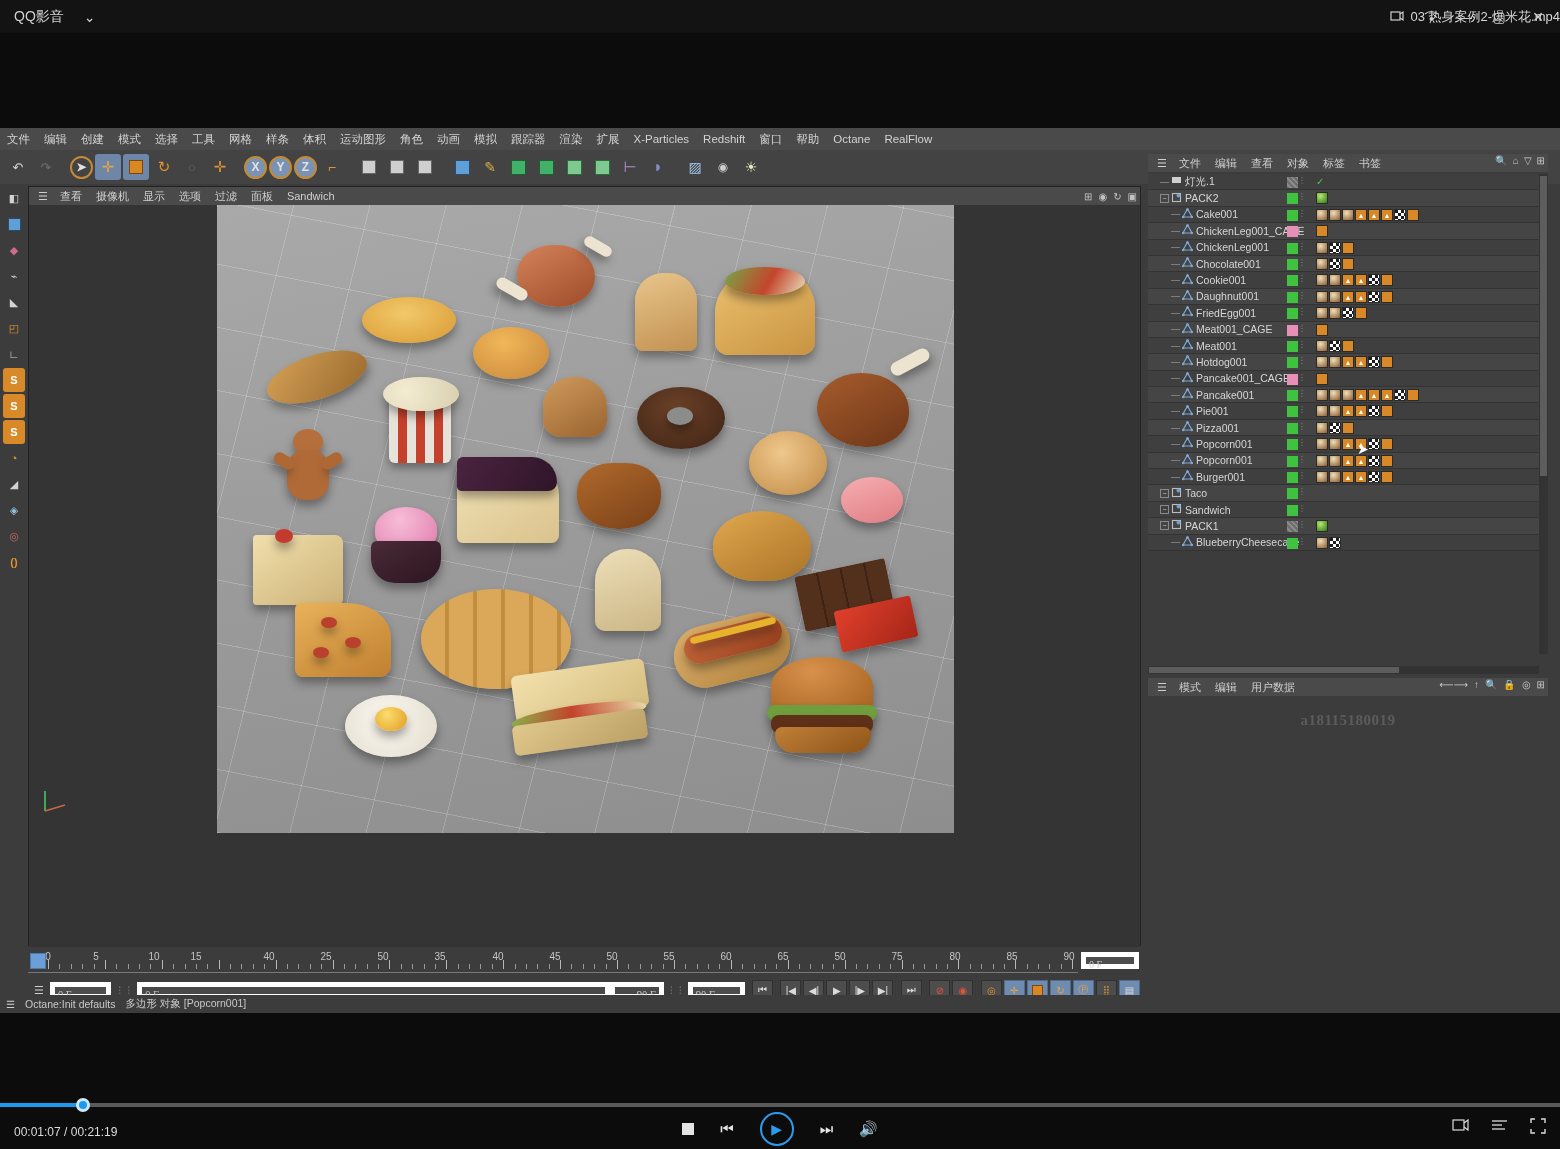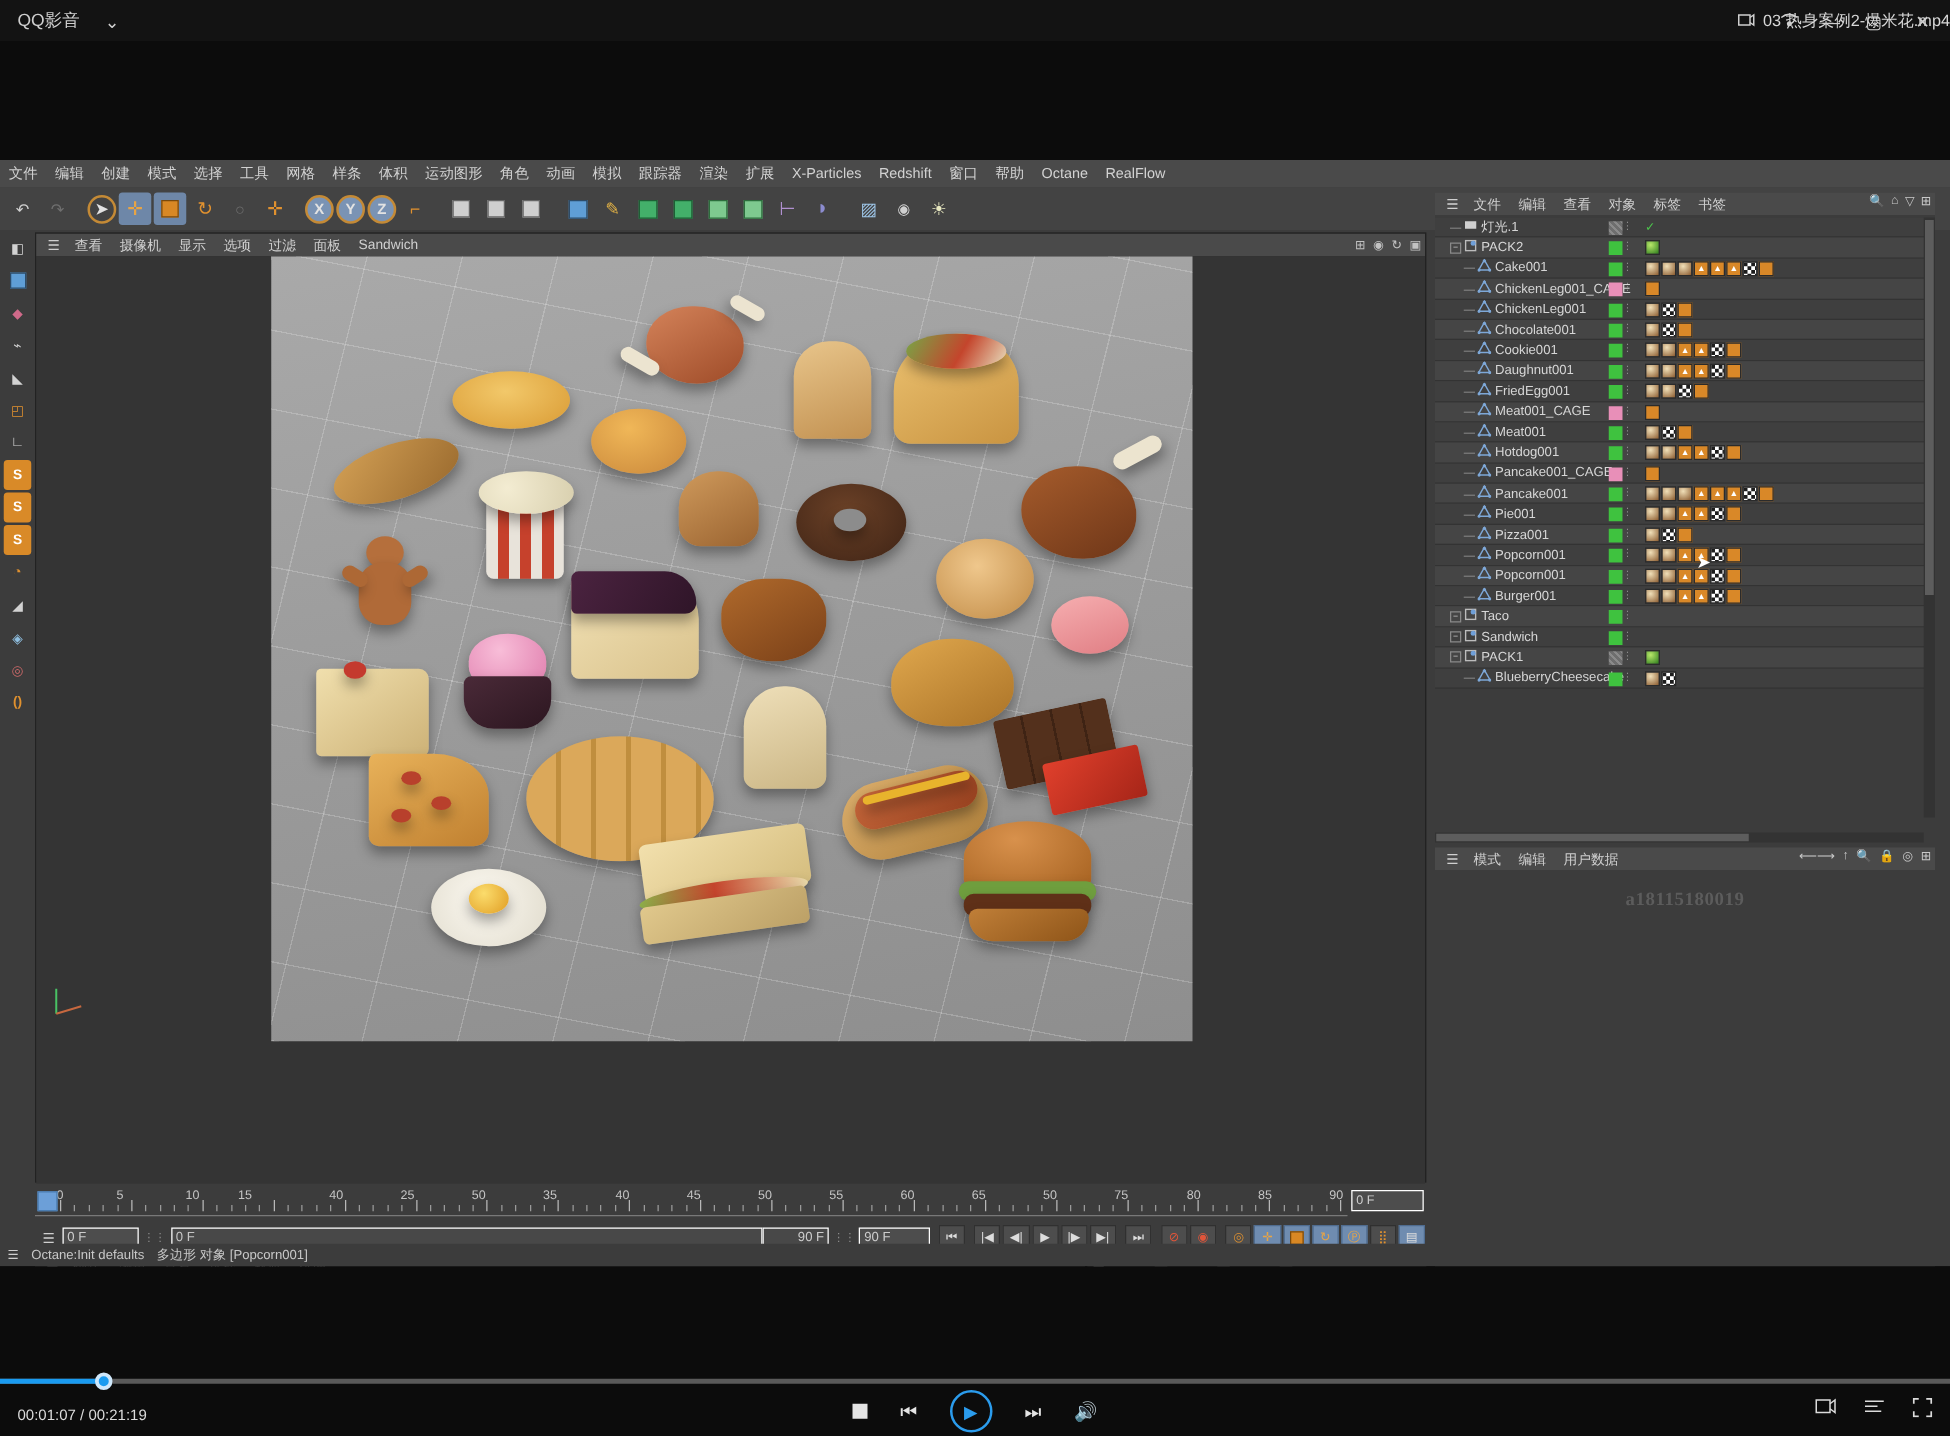--- a/index.html
+++ b/index.html
@@ -135,22 +135,22 @@
     background: #6c9fd8; border: 1px solid #4a7cb0;
   }
   #tl-frame-right { position: absolute; right: 2px; top: 5px; color: #d0d0d0; font-size: 10px; }
 
   
   #transport {
     position: absolute; left: 28px; top: 849px; width: 1113px; height: 26px;
     background: #3c3c3c; display: flex; align-items: center;
   }
   .num-field {
-    background: #4d4d4d; border: 1px solid #ffffff; color: #cdcdcd;
-    font-size: 10.5px; height: 17px; line-height: 15px; padding: 0 3px; position: relative;
+    background: #4d4d4d; border: 5px solid #ffffff; color: #cdcdcd;
+    font-size: 10.5px; height: 17px; line-height: 15px; padding: 0 3px; position: relative; font-family: Liberation Serif, serif;
   }
   .tbtn {
     width: 23px; height: 21px; margin: 0 1px; background: #4d4d4d; border: 1px solid #303030;
     display: flex; align-items: center; justify-content: center; color: #dcdcdc; font-size: 10px;
   }
   .tbtn.blue { background: #6f8cb0; border-color: #4f6c90; }
   .tbtn.ored { color: #e0553a; }
 
   
   #matmgr {

